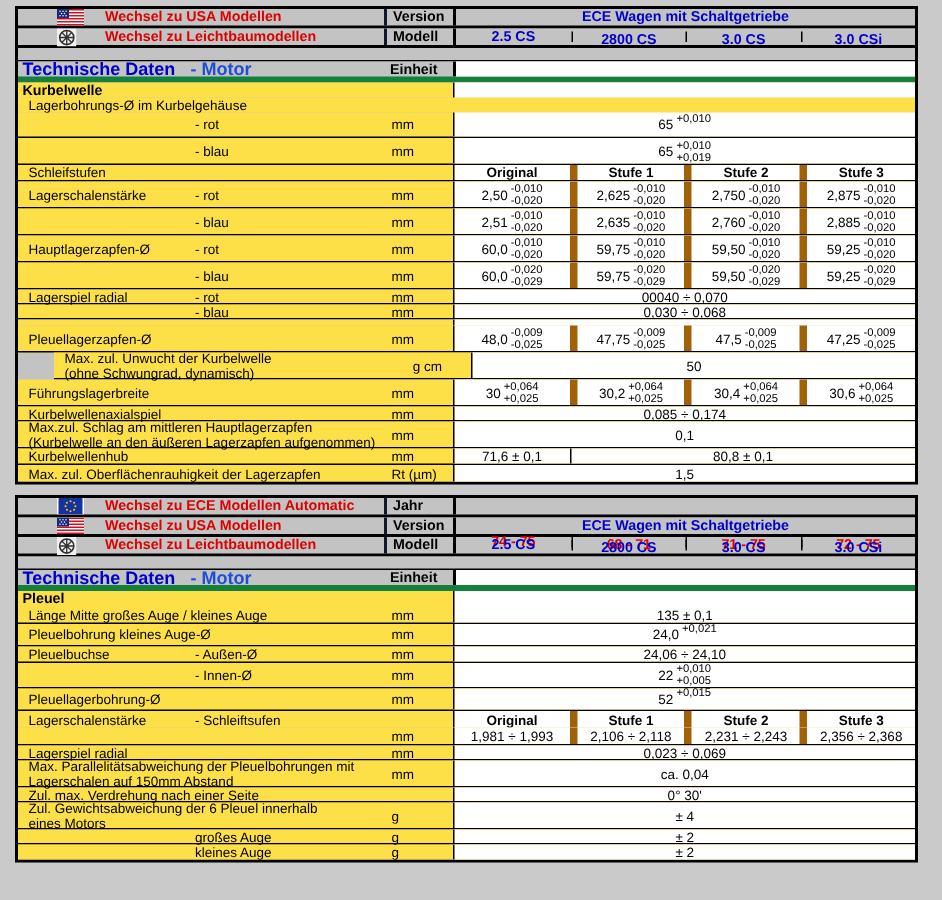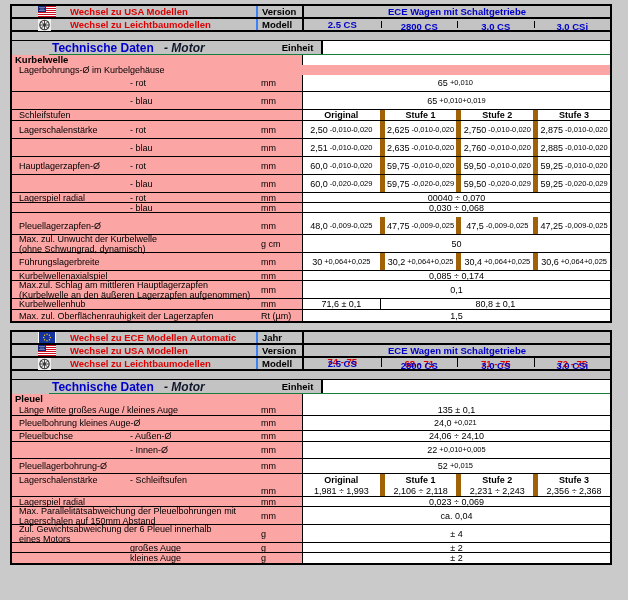--- a/index.html
+++ b/index.html
@@ -9,62 +9,62 @@
     font-family:"Liberation Sans","DejaVu Sans",sans-serif;
     color:#000;
   }
   .page{padding:4px 16px 0 10px;}
   .tbl{border:2px solid #000;background:#c3c3c3;}
   .tbl-gap{height:7px;}
   .row{display:flex;box-sizing:border-box;background:#c3c3c3;align-items:stretch;}
   .rule{border-bottom:1px solid #000;}
   .hrow{border-bottom:2px solid #000;height:13px;}
   .blankrow{height:9px;border-bottom:1px solid #000;}
-  .trow{border-bottom:1px solid #15803d;height:14px;margin-left:37px;}
+  .trow{border-bottom:4px solid #15803d;height:14px;}
   
   .hlab,.tlab,.lab{width:244px;box-sizing:border-box;}
   .hlab{display:flex;align-items:center;}
   .icon{margin-left:26px;width:18px;height:11px;display:inline-flex;align-items:center;}
   .icon svg{display:block;}
   .hlink{color:#dd0000;font-weight:bold;font-size:9.5px;margin-left:14px;white-space:nowrap;}
-  .hkey{width:46px;box-sizing:border-box;border-left:2px solid #3b82f6;font-weight:bold;
+  .hkey{width:46px;box-sizing:border-box;border-left:2px solid #0f172a;font-weight:bold;
         font-size:9.5px;display:flex;align-items:center;padding-left:4px;}
   .trow .hkey,.brow .unit{border-left:none;}
   .hdat{width:308px;box-sizing:border-box;border-left:2px solid #000;display:flex;
         align-items:center;font-size:9.5px;font-weight:bold;}
   .hdat.cwhite{background:#fff;}
   .hspan{flex:1;text-align:center;}
   .hcol{width:77px;box-sizing:border-box;text-align:center;}
   .hcol + .hcol{border-left:1px solid #000;height:70%;align-self:center;}
   .c-blue{color:#0000cc;}
   .c-red{color:#dd0000;margin-top:48px;}
   .tlab{display:flex;align-items:center;}
   .t1{color:#0000cc;font-weight:bold;font-size:12px;padding-left:3px;width:115px;box-sizing:border-box;}
-  .t2{color:#0f172a;font-weight:bold;font-size:12px;font-style:italic;}
+  .t2{color:#1d4ed8;font-weight:bold;font-size:12px;}
   
-  .brow{background:#fca5a5;}
+  .brow{background:#fde047;}
   .lab{font-size:9px;display:flex;flex-direction:column;justify-content:center;line-height:10px;}
   .labline{white-space:nowrap;}
   .ml{display:inline-block;padding-left:7px;box-sizing:border-box;}
   .ml.fixed{width:118px;}
   .sec .ml{font-weight:bold;padding-left:3px;font-size:9.5px;}
   .sl{display:inline-block;}
   .unit{width:46px;box-sizing:border-box;font-size:9px;display:flex;align-items:center;padding-left:5px;}
   .dat{width:308px;box-sizing:border-box;border-left:1px solid #000;background:#fff;
        display:flex;align-items:center;justify-content:center;font-size:9px;}
   .dat .hcell{width:77px;box-sizing:border-box;text-align:center;font-weight:bold;font-size:9px;
        height:100%;display:flex;align-items:center;justify-content:center;}
   .dat .hcell + .hcell,.dat .ccell + .ccell{border-left:5px solid #a16207;}
   .dat .ccell{width:77px;box-sizing:border-box;height:100%;display:flex;align-items:center;justify-content:center;}
   .dat .scell1{width:77px;box-sizing:border-box;height:100%;display:flex;align-items:center;justify-content:center;}
   .dat .scell2{width:231px;box-sizing:border-box;height:100%;border-left:1px solid #000;
        display:flex;align-items:center;justify-content:center;}
   .tv{display:inline-flex;align-items:center;}
   .tv .num{font-size:9px;}
-  .tv .st{display:inline-flex;flex-direction:row;font-size:7.5px;line-height:8px;
+  .tv .st{display:inline-flex;flex-direction:column;font-size:7.5px;line-height:8px;
        margin-left:2px;text-align:left;}
   .tv .st i{font-style:normal;min-height:8px;}
 </style>
 </head>
 <body>
 
 <div class="page">
   <div class="tbl" id="tbl0">
       <div class="row hrow">
         <div class="hlab">
@@ -427,21 +427,21 @@
             <span class="tv">
               <span class="num">47,25</span>
               <span class="st">
                 <i>-0,009</i>
                 <i>-0,025</i>
               </span>
             </span>
           </div>
         </div>
       </div>
-      <div class="row brow rule" style="height: 18px;">
+      <div class="row brow rule" style="height: 18px; margin-left: 24px;">
         <div class="lab">
           <div class="labline"><span class="ml">Max. zul. Unwucht der Kurbelwelle</span></div>
           <div class="labline"><span class="ml">(ohne Schwungrad, dynamisch)</span></div>
         </div>
         <div class="unit">g cm</div>
         <div class="dat">
           <span class="plainv">50</span>
         </div>
       </div>
       <div class="row brow rule" style="height: 18px;">
@@ -742,20 +742,29 @@
       <div class="row brow rule" style="height: 18px;">
         <div class="lab">
           <div class="labline"><span class="ml">Max. Parallelitätsabweichung der Pleuelbohrungen mit</span></div>
           <div class="labline"><span class="ml">Lagerschalen auf 150mm Abstand</span></div>
         </div>
         <div class="unit">mm</div>
         <div class="dat">
           <span class="plainv">ca. 0,04</span>
         </div>
       </div>
+      <div class="row brow rule" style="height: 10px;">
+        <div class="lab">
+          <div class="labline"><span class="ml">Zul. max. Verdrehung nach einer Seite</span></div>
+        </div>
+        <div class="unit"></div>
+        <div class="dat">
+          <span class="plainv">0° 30'</span>
+        </div>
+      </div>
       <div class="row brow rule" style="height: 18px;">
         <div class="lab">
           <div class="labline"><span class="ml">Zul. Gewichtsabweichung der 6 Pleuel innerhalb</span></div>
           <div class="labline"><span class="ml">eines Motors</span></div>
         </div>
         <div class="unit">g</div>
         <div class="dat">
           <span class="plainv">± 4</span>
         </div>
       </div>

